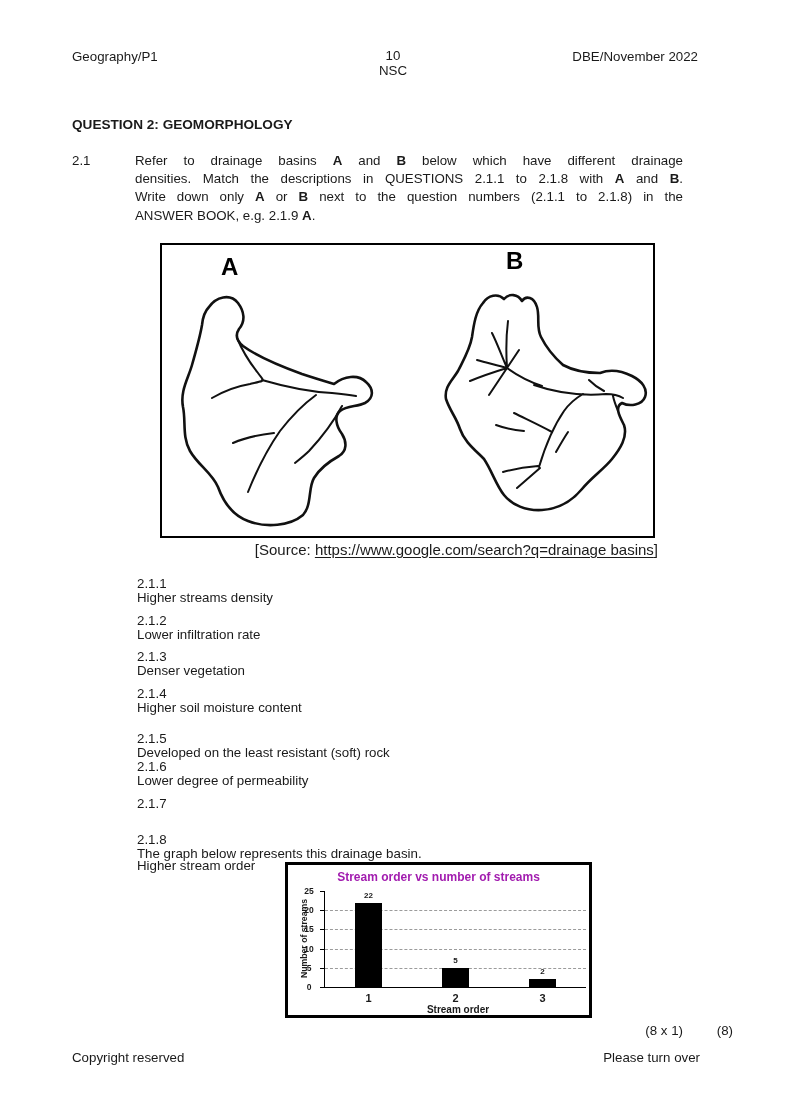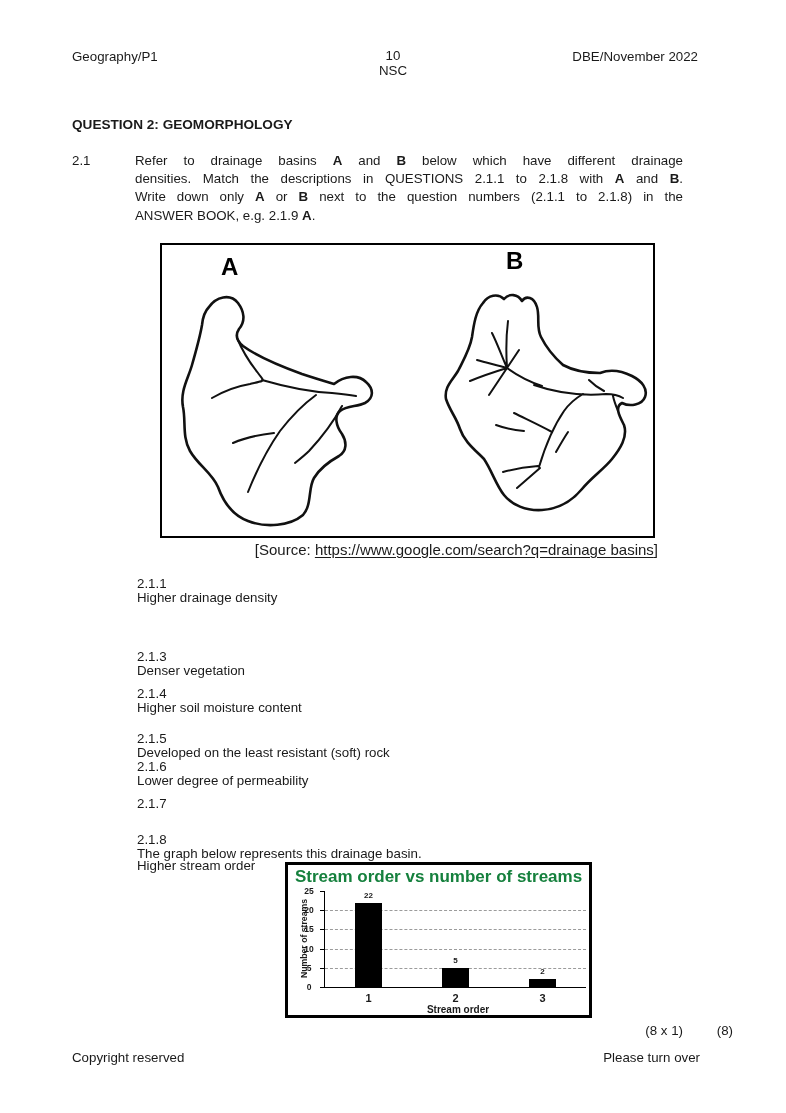--- a/index.html
+++ b/index.html
@@ -38,21 +38,21 @@
 
   
   .q-list { left:137px; top:577px; width:546px; height:300px; }
   .q-row  { position:absolute; left:0; width:100%; display:flex; line-height:14px;flex-direction:column; }
   .q-num  { width:66px; flex:none; }
 
   
   .chart-box { left:285px; top:862px; width:307px; height:156px;
                border:3px solid #000; background:#fff; }
   .chart-title { position:absolute; left:0; right:0; top:5px; text-align:center;
-                 font-weight:bold; font-size:17px; line-height:14px; color:#15803d; }
+                 font-weight:bold; font-size:12px; line-height:14px; color:#a21caf; }
   .plot { position:absolute; left:36px; top:26px; width:262px; height:97px;
           border-left:1.5px solid #000; border-bottom:1.5px solid #000; }
   .gridline { position:absolute; left:0; right:0; height:0; border-top:1px dashed #9b9b9b; }
   .ytick { position:absolute; left:-26px; width:20px; text-align:center;
            font-size:8.5px; font-weight:bold; line-height:9px; }
   .ytickmark { position:absolute; left:-5px; width:5px; height:0; border-top:1px solid #000; }
   .bar { position:absolute; bottom:0; width:27px; background:#000; }
   .bar-label { position:absolute; text-align:center; font-size:8px; font-weight:bold; line-height:9px; }
   .xtick { position:absolute; top:calc(100% + 5px); text-align:center;
            font-size:11px; font-weight:bold; line-height:12px; }
@@ -143,21 +143,25 @@
           M 427,135 C 431,139 436,143 442,146"></path>
       </g>
     </svg>
   </div>
 
   <div class="abs fig-source"><span>[Source: </span><u>https://www.google.com/search?q=drainage basins</u><span>]</span></div>
 
   <div class="abs q-list">
       <div class="q-row" style="top: 0px;">
         <span class="q-num">2.1.1</span>
-        <span class="q-text">Higher drainage density</span>
+        <span class="q-text">Higher streams density</span>
+      </div>
+      <div class="q-row" style="top: 36.6px;">
+        <span class="q-num">2.1.2</span>
+        <span class="q-text">Lower infiltration rate</span>
       </div>
       <div class="q-row" style="top: 73.2px;">
         <span class="q-num">2.1.3</span>
         <span class="q-text">Denser vegetation</span>
       </div>
       <div class="q-row" style="top: 109.8px;">
         <span class="q-num">2.1.4</span>
         <span class="q-text">Higher soil moisture content</span>
       </div>
       <div class="q-row" style="top: 155px;">

